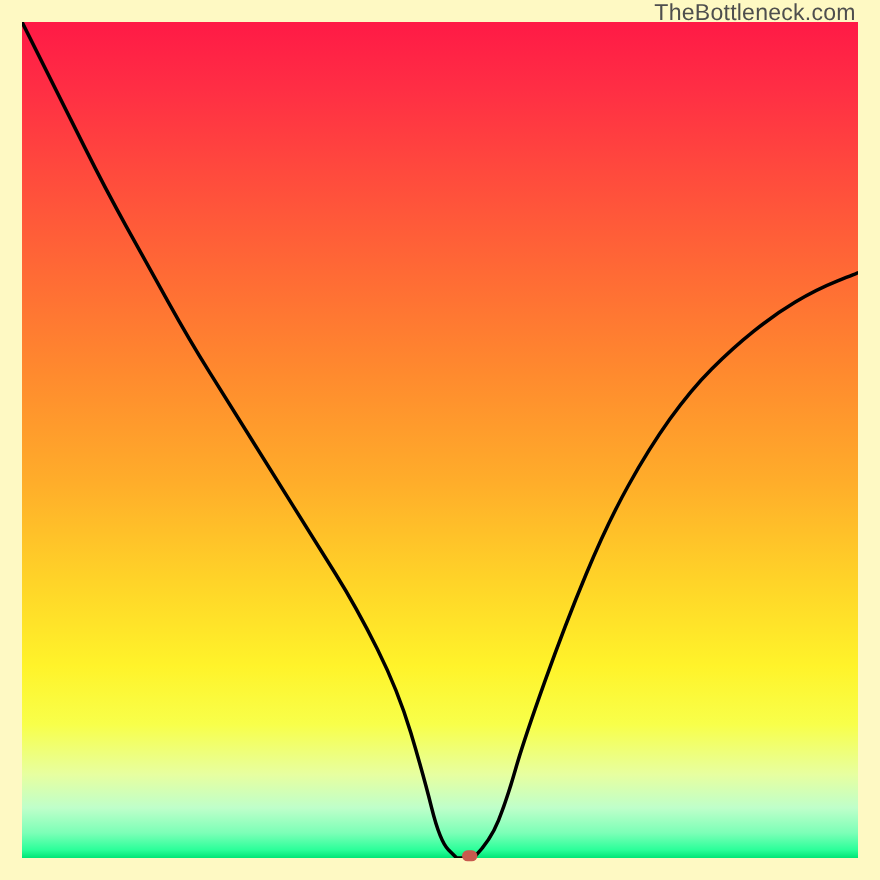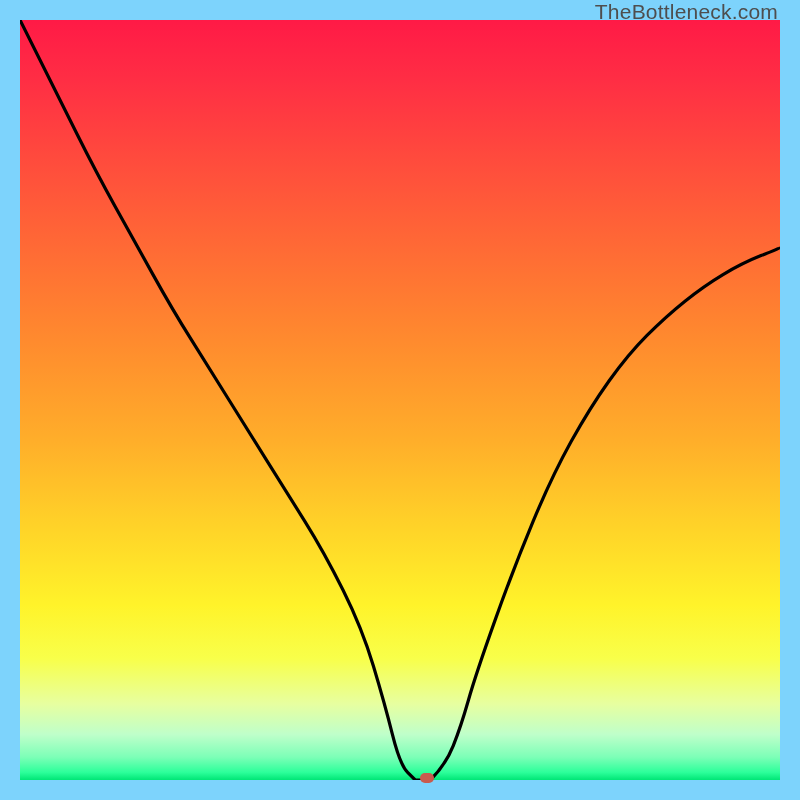--- a/index.html
+++ b/index.html
@@ -8,21 +8,21 @@
     width: 800px;
     height: 800px;
     background: #000;
     overflow: hidden;
     font-family: Arial, Helvetica, sans-serif;
   }
   .frame {
     position: relative;
     width: 800px;
     height: 800px;
-    background: #7dd3fc;
+    background: #fef9c3;
   }
   .plot-area {
     position: absolute;
     left: 20px;
     top: 20px;
     width: 760px;
     height: 760px;
     background: linear-gradient(to bottom,
       #ff1a46 0%,
       #ff2e44 8%,

